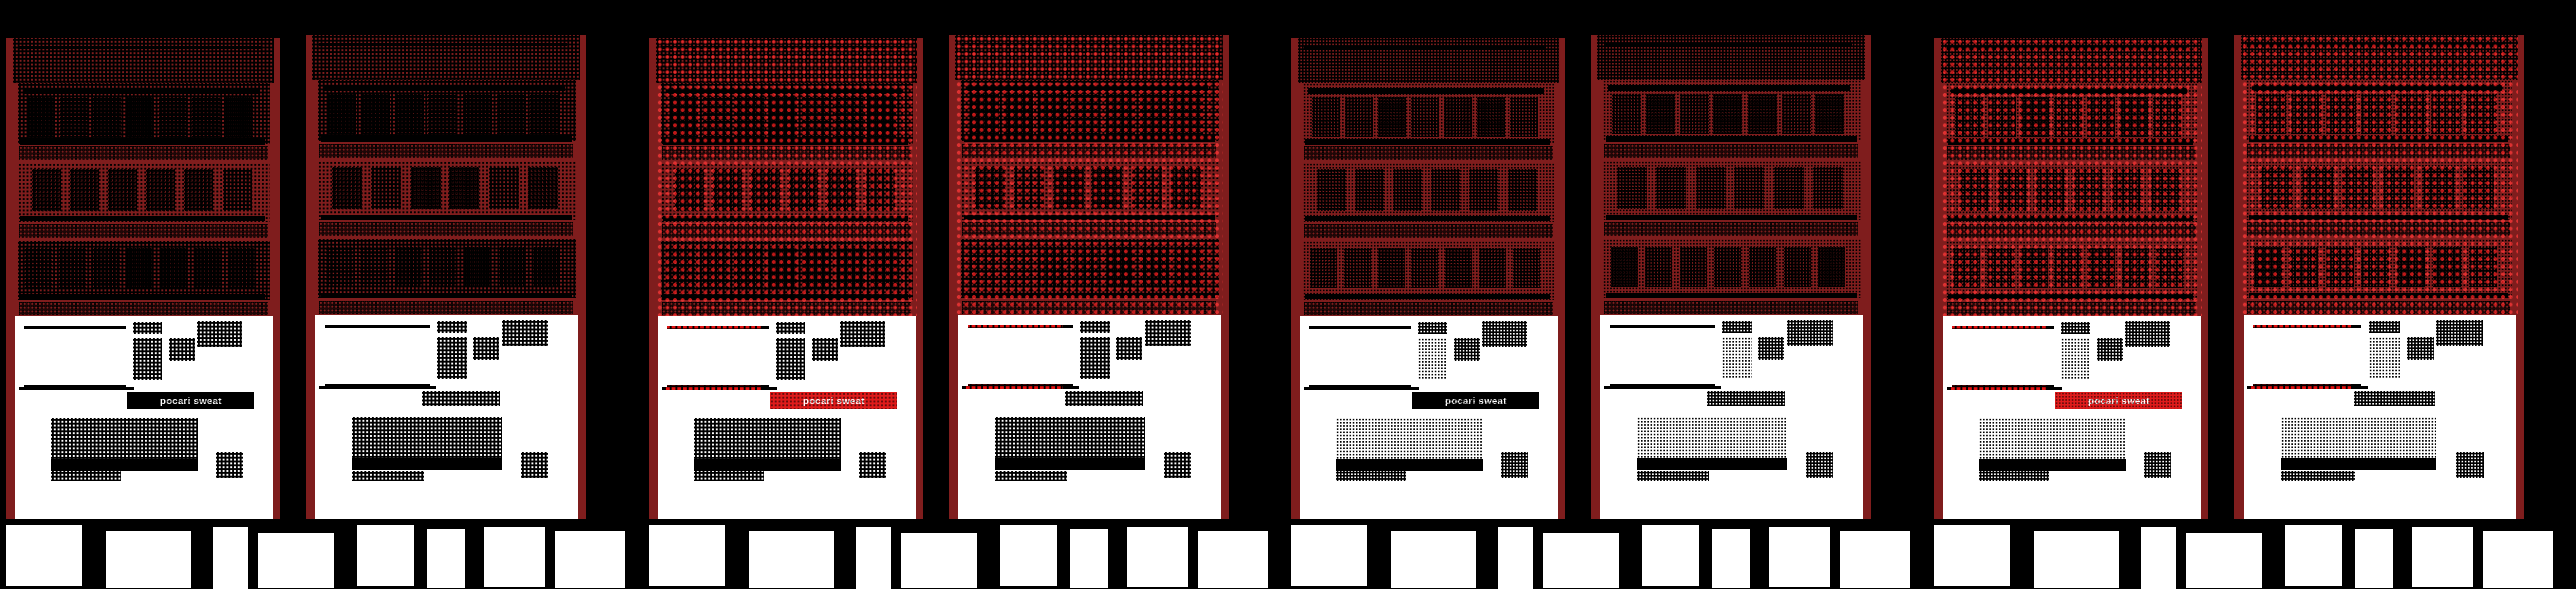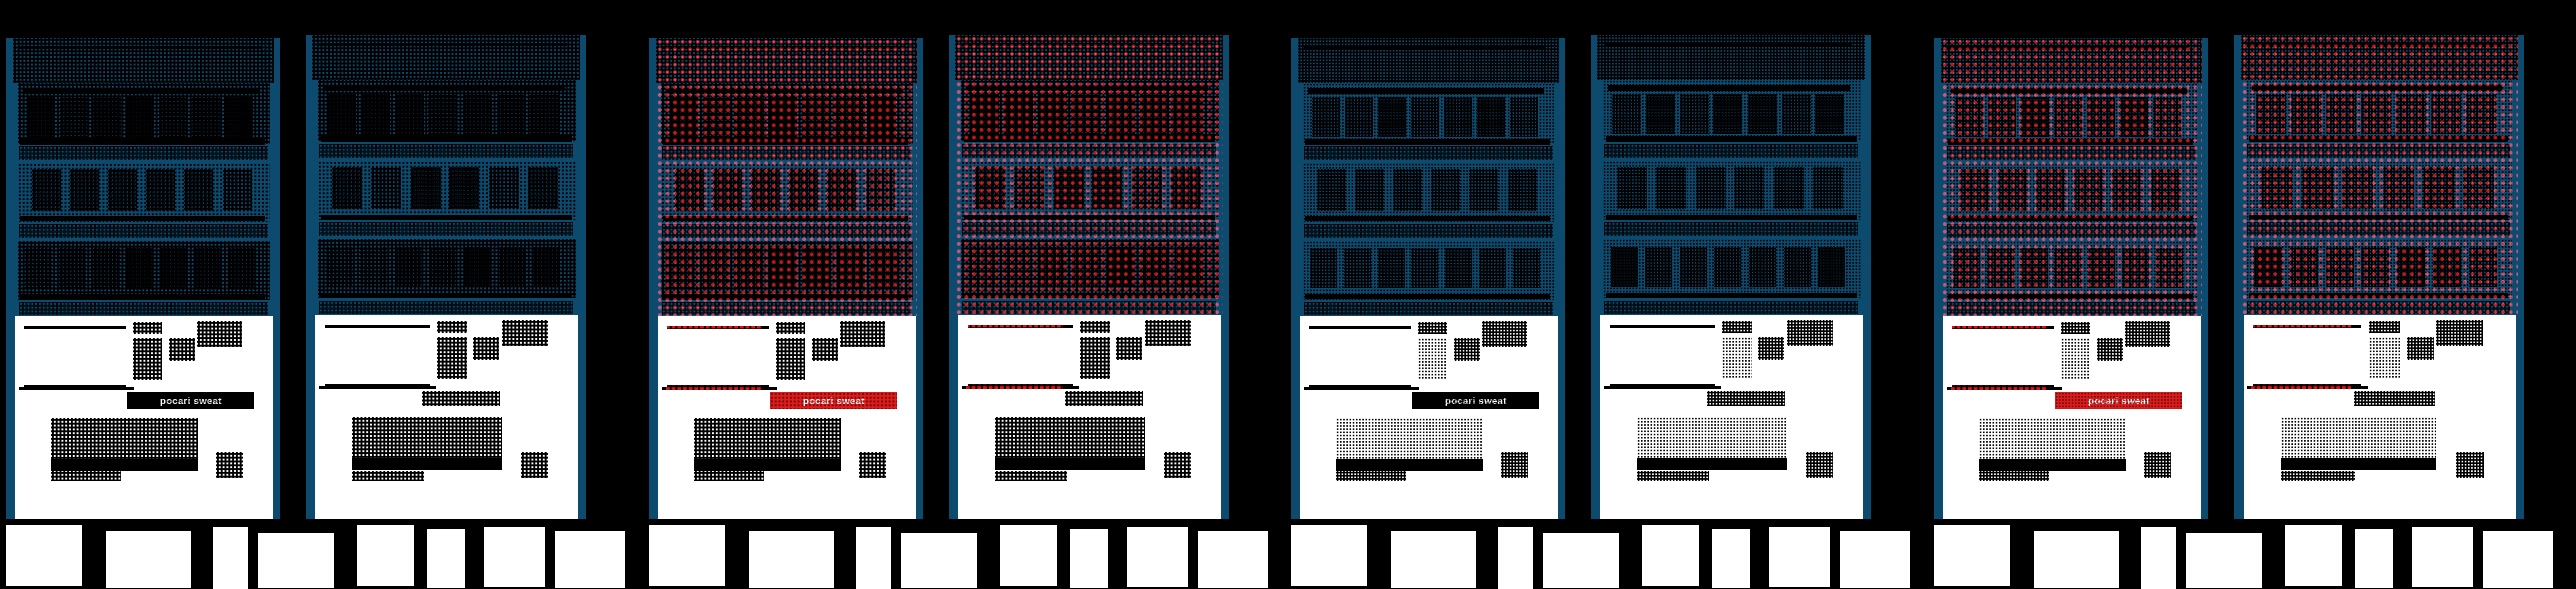--- a/index.html
+++ b/index.html
@@ -3,21 +3,21 @@
 <meta charset="utf-8">
 <style>
   html,body{margin:0;padding:0;background:#000;}
   body{width:2576px;height:589px;overflow:hidden;font-family:"Liberation Sans",sans-serif;}
   #stage{position:relative;width:2576px;height:589px;background:#000;}
 
   .panel{position:absolute;top:0;height:589px;overflow:hidden;background:#000;}
   .sub{position:absolute;top:0;height:589px;overflow:hidden;background:#000;}
 
   
-  .machine{position:absolute;background:#0c4a6e;overflow:hidden;}
+  .machine{position:absolute;background:#7f1d1d;overflow:hidden;}
 
   
   .screen{position:absolute;inset:0;pointer-events:none;}
   .dots-mid{
     background-image:radial-gradient(circle at 50% 50%, #000 58%, rgba(0,0,0,0) 60%);
     background-size:3.8px 3.8px;
   }
   .dots-coarse{
     background-image:radial-gradient(circle at 50% 50%, #000 70%, rgba(0,0,0,0) 72%);
     background-size:3.8px 3.8px;

